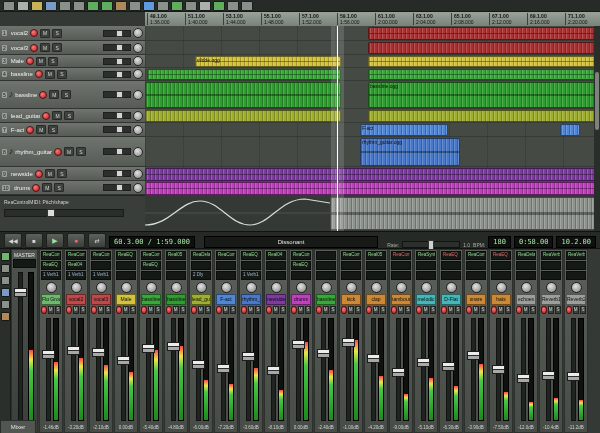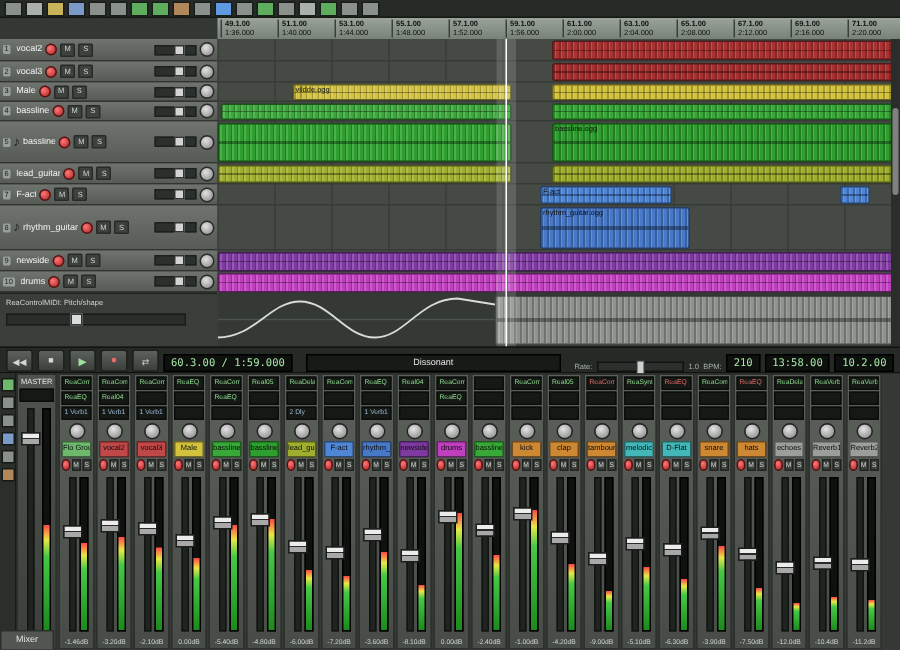--- a/index.html
+++ b/index.html
@@ -469,22 +469,22 @@
   <span class="tpbtn rec">●</span>
   <span class="tpbtn">⇄</span>
   <span class="tdisp">60.3.00 / 1:59.000</span>
   <span class="tstatus">Dissonant</span>
   <span class="rlabel">Rate:</span>
   <span class="rate-slider">
       <span class="rate-handle"></span>
     </span>
   <span class="rlabel">1.0</span>
   <span class="rlabel">BPM:</span>
-  <span class="tdisp">210</span>
-  <span class="tdisp">13:58.00</span>
+  <span class="tdisp">180</span>
+  <span class="tdisp">0:58.00</span>
   <span class="tdisp">10.2.00</span>
 </div>
 
 <div class="mixer">
   <div class="rail">
     <i style="background:#6db86d;"></i>
     <i style="background:#8a908a;"></i>
     <i style="background:#8a908a;"></i>
     <i style="background:#7a9ac8;"></i>
     <i style="background:#8a908a;"></i>

